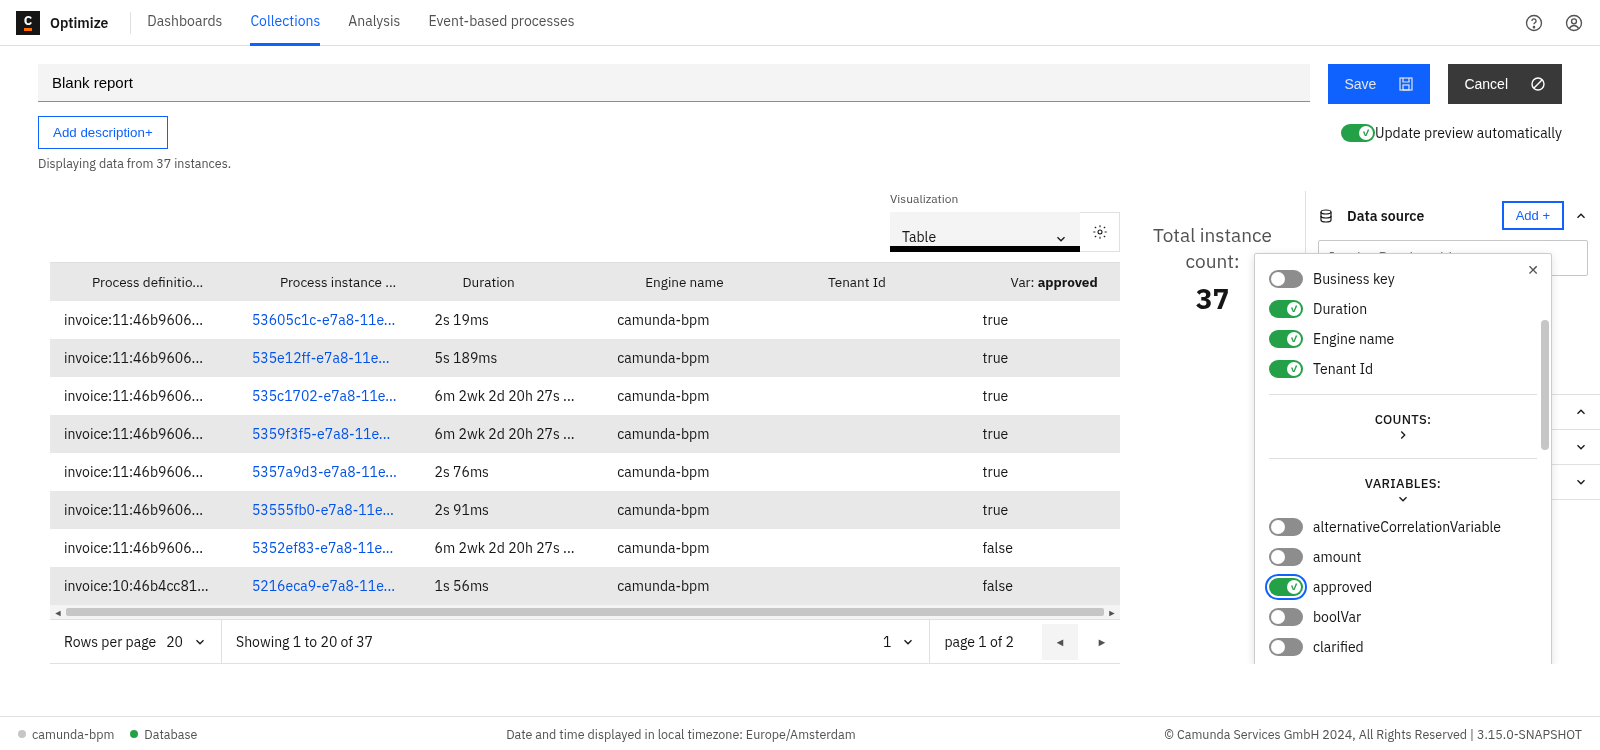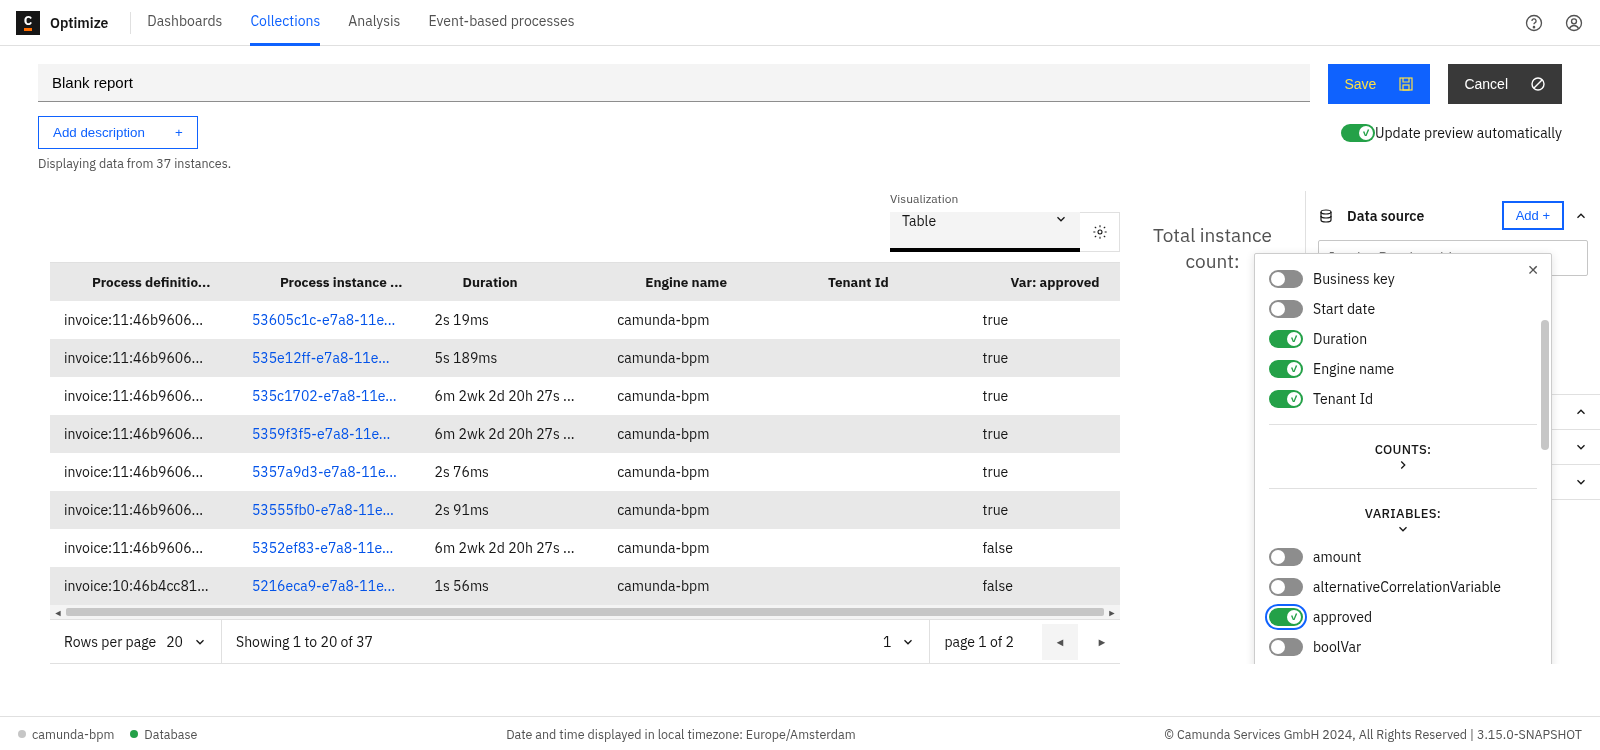--- a/index.html
+++ b/index.html
@@ -29,52 +29,52 @@
   .navtab.active{color:var(--blue);border-bottom-color:var(--blue);}
   .nav-spacer{flex:1;}
   .nav-icons{display:flex;gap:20px;color:var(--ink-60);}
   .nav-icons svg{width:20px;height:20px;cursor:pointer;}
 
   
   .actionbar{padding:18px 0 0 0;}
   .actionbar .inner{margin:0 38px;display:flex;gap:18px;align-items:flex-start;}
   .title-input{flex:1;background:var(--bg-sub);border:none;border-bottom:1px solid #8d8d8d;padding:10px 14px;font-size:15px;}
   .btn{height:40px;display:flex;align-items:center;gap:22px;padding:0 16px;font-size:14px;cursor:pointer;border:none;}
-  .btn.primary{background:var(--blue);color:#fde047;}
+  .btn.primary{background:var(--blue);color:#e5e5e5;}
   .btn.dark{background:#393939;color:#fff;}
   .btn svg{width:16px;height:16px;}
 
   .sub-row{margin:12px 38px 0 38px;display:flex;align-items:center;justify-content:space-between;}
-  .add-desc{border:1px solid var(--blue);color:var(--blue);background:transparent;padding:8px 14px;display:flex;align-items:center;gap:30px;cursor:pointer;}
+  .add-desc{border:1px solid var(--blue);color:var(--blue);background:transparent;padding:8px 14px;display:flex;align-items:center;cursor:pointer;}
   .hint{font-size:12.5px;color:var(--ink-60);margin:6px 38px 0 38px;}
   .preview-toggle{display:flex;align-items:center;}
 
   .toggle{width:34px;height:18px;border-radius:10px;background:#8d8d8d;position:relative;display:inline-block;cursor:pointer;flex-shrink:0;}
   .toggle::after{content:"";position:absolute;width:14px;height:14px;border-radius:50%;background:#fff;top:2px;left:2px;}
   .toggle.on{background:var(--green);}
   .toggle.on::after{left:18px;}
   .toggle.on.with-check::before{content:"✓";color:var(--green);font-size:9px;font-weight:700;position:absolute;left:21px;top:3px;z-index:1;}
   .toggle.focus{box-shadow:0 0 0 2px #fff,0 0 0 4px var(--blue);}
 
   
   .workspace{display:flex;margin:20px 0 0 50px;gap:0;align-items:flex-start;}
   .left{flex:1;min-width:0;}
 
   .viz-row{display:flex;justify-content:flex-end;align-items:flex-end;padding-bottom:10px;}
   .viz-box{width:230px;}
   .viz-label{font-size:12px;color:var(--ink-60);margin-bottom:6px;}
   .viz-group{display:flex;}
-  .select{flex:1;background:var(--bg-sub);border-bottom:4px solid #000000;height:40px;display:flex;align-items:flex-start;justify-content:space-between;padding:0 12px;cursor:pointer;}
+  .select{flex:1;background:var(--bg-sub);border-bottom:6px solid #000000;height:40px;display:flex;align-items:flex-end;justify-content:space-between;padding:0 12px;cursor:pointer;}
   .gear-btn{width:40px;height:40px;border:1px solid var(--border);border-left:none;display:flex;align-items:center;justify-content:center;cursor:pointer;}
 
   
   .grid{border:1px solid var(--border);border-right:none;border-left:none;}
   table{border-collapse:collapse;width:100%;}
   th,td{padding:10px 14px;text-align:left;white-space:nowrap;overflow:hidden;text-overflow:ellipsis;}
-  thead th{background:var(--bg-row);font-weight:700;font-size:13.5px;padding-left:42px;}
+  thead th{background:var(--bg-row);font-weight:400;font-size:13.5px;padding-left:42px;}
   tbody tr:nth-child(even) td{background:var(--bg-row);}
   tbody a{color:var(--blue-dark);text-decoration:none;}
   .col-pd{width:180px;max-width:180px;} .col-pi{width:175px;max-width:175px;}
   .col-dur{width:175px;max-width:175px;} .col-en{width:175px;} .col-tn{width:175px;} .col-var{width:145px;}
 
   .hscroll{height:14px;background:var(--bg-sub);display:flex;align-items:center;}
   .hscroll .arrow{width:16px;text-align:center;font-size:9px;color:var(--ink-60);}
   .hscroll .track{flex:1;height:8px;background:#c6c6c6;border-radius:2px;}
 
   .pager{display:flex;align-items:center;height:44px;border-top:1px solid var(--border);}
@@ -313,20 +313,21 @@
         <div class="cell" style="gap:6px;padding-right:0;">
           <div class="pg-btn">◄</div>
           <div class="pg-btn" style="background:transparent;">►</div>
         </div>
       </div>
     </div>
   </div>
 
   <div class="summary">
     <div class="t">Total instance count:</div>
+    <div class="n">37</div>
   </div>
 
   <div class="right">
     <div class="panel-head">
       <div class="lbl">
         <svg width="16" height="16" viewBox="0 0 16 16" fill="none" stroke="currentColor" stroke-width="1.2">
             <ellipse cx="8" cy="4" rx="5" ry="2"></ellipse>
             <path d="M3 4v8c0 1.1 2.2 2 5 2s5-.9 5-2V4"></path>
             <path d="M3 8c0 1.1 2.2 2 5 2s5-.9 5-2"></path>
           </svg>
@@ -361,24 +362,20 @@
     <div class="popover">
       <div class="close">✕</div>
       <div class="scroll">
         <div class="vscroll"></div>
         <div id="pop-fields">
             <div class="opt">
               <span class="toggle"></span>
               <span>Business key</span>
             </div>
             <div class="opt">
-              <span class="toggle"></span>
-              <span>Start date</span>
-            </div>
-            <div class="opt">
               <span class="toggle on with-check"></span>
               <span>Duration</span>
             </div>
             <div class="opt">
               <span class="toggle on with-check"></span>
               <span>Engine name</span>
             </div>
             <div class="opt">
               <span class="toggle on with-check"></span>
               <span>Tenant Id</span>
@@ -394,25 +391,25 @@
         <div class="divider"></div>
         <div class="section">
           <span>VARIABLES:</span>
           <svg class="chev" viewBox="0 0 16 16">
               <path d="M4 6l4 4 4-4" fill="none" stroke="currentColor" stroke-width="1.5"></path>
             </svg>
         </div>
         <div id="pop-vars">
             <div class="opt">
               <span class="toggle"></span>
+              <span>alternativeCorrelationVariable</span>
+            </div>
+            <div class="opt">
+              <span class="toggle"></span>
               <span>amount</span>
-            </div>
-            <div class="opt">
-              <span class="toggle"></span>
-              <span>alternativeCorrelationVariable</span>
             </div>
             <div class="opt">
               <span class="toggle on with-check focus"></span>
               <span>approved</span>
             </div>
             <div class="opt">
               <span class="toggle"></span>
               <span>boolVar</span>
             </div>
             <div class="opt">

